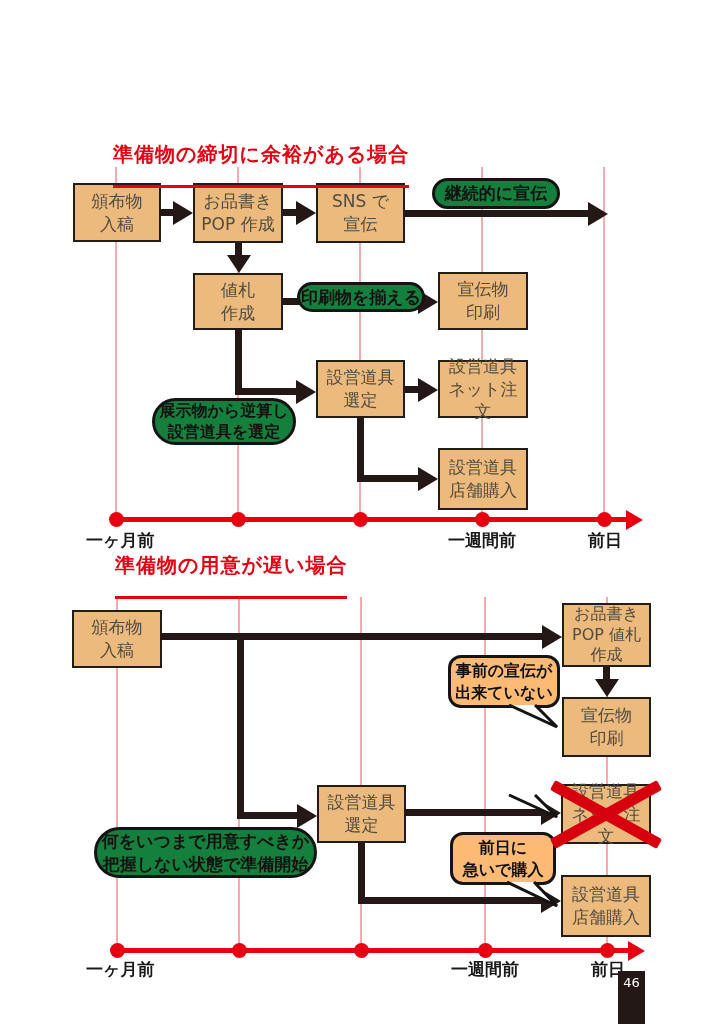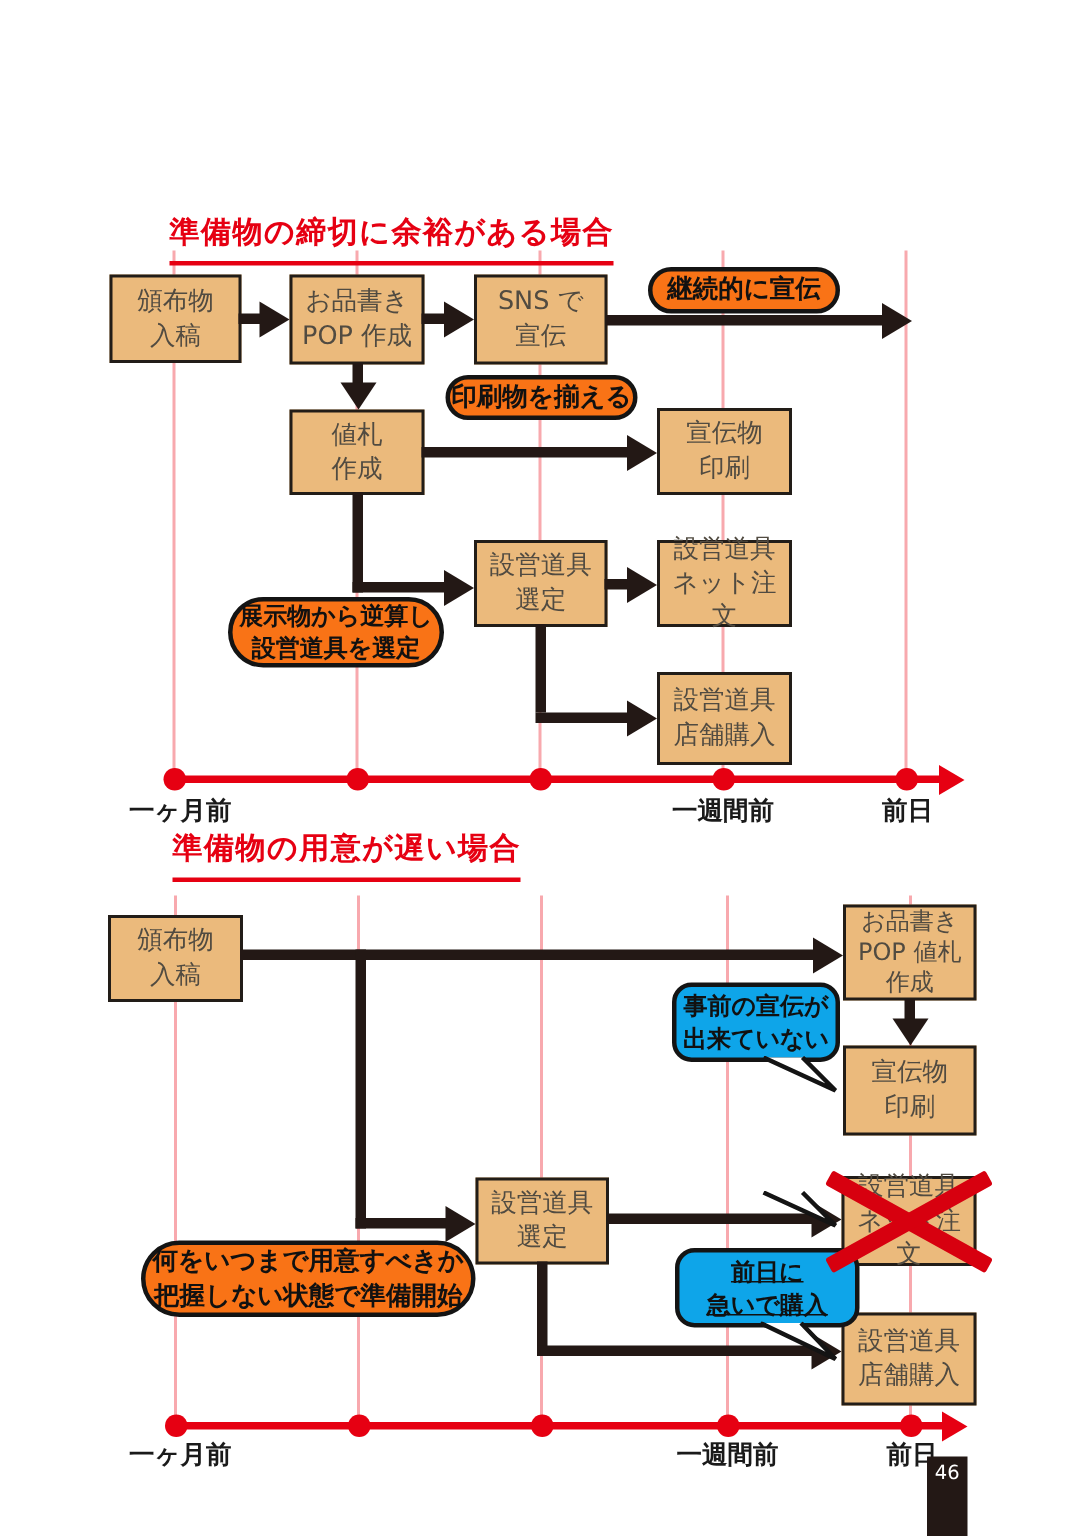--- a/index.html
+++ b/index.html
@@ -13,21 +13,21 @@
     overflow: hidden;
   }
   
   .sec-title {
     position: absolute;
     color: #e60012;
     font-weight: bold;
     font-size: 20px;
     letter-spacing: 1px;
     border-bottom: 3px solid #e60012;
-    padding-bottom: 6px;
+    padding-bottom: 17px;
     white-space: nowrap;
     z-index: 6;
   }
   
   .vline {
     position: absolute;
     width: 2px;
     background: #f8a9ae;
     z-index: 0;
   }
@@ -66,39 +66,39 @@
   .ah-d {
     position: absolute; width: 0; height: 0;
     border-left: 12px solid transparent;
     border-right: 12px solid transparent;
     border-top: 18px solid #231815;
     z-index: 3;
   }
   
   .callout {
     position: absolute;
-    background: #f97316;
+    background: #15803d;
     border: 3px solid #141414;
     border-radius: 18px;
     display: flex;
     align-items: center;
     justify-content: center;
     text-align: center;
     font-weight: bold;
     color: #111111;
     font-size: 17px;
     line-height: 1.3;
     white-space: pre-line;
     z-index: 4;
   }
   .callout.two { border-radius: 24px; font-size: 16px; }
   
   .bubble {
     position: absolute;
-    background: #0ea5e9;
+    background: #fdba74;
     border: 3px solid #141414;
     border-radius: 13px;
     display: flex;
     align-items: center;
     justify-content: center;
     text-align: center;
     font-weight: bold;
     color: #111111;
     font-size: 16px;
     line-height: 1.35;
@@ -199,21 +199,21 @@
   <div class="pbox" style="left:438px; top:272px; width:90px; height:58px;">宣伝物
 印刷</div>
   <div class="pbox" style="left:316px; top:360px; width:89px; height:58px;">設営道具
 選定</div>
   <div class="pbox" style="left:438px; top:360px; width:90px; height:58px;">設営道具
 ネット注文</div>
   <div class="pbox" style="left:438px; top:448px; width:90px; height:62px;">設営道具
 店舗購入</div>
 
   <div class="callout" style="left:432px; top:178px; width:128px; height:31px;">継続的に宣伝</div>
-  <div class="callout" style="left:297px; top:250px; width:128px; height:30px;">印刷物を揃える</div>
+  <div class="callout" style="left:297px; top:282px; width:128px; height:30px;">印刷物を揃える</div>
   <div class="callout two" style="left:152px; top:398px; width:144px; height:47px;">展示物から逆算し
 設営道具を選定</div>
 
   <div class="tl-line" style="left:113px; top:517px; width:515px;"></div>
   <div class="tl-arrow" style="left:626px; top:509.5px;"></div>
   <div class="tl-dot" style="left:108.5px; top:511.5px;"></div>
   <div class="tl-dot" style="left:230.5px; top:511.5px;"></div>
   <div class="tl-dot" style="left:352.5px; top:511.5px;"></div>
   <div class="tl-dot" style="left:474.5px; top:511.5px;"></div>
   <div class="tl-dot" style="left:596.5px; top:511.5px;"></div>
@@ -270,21 +270,21 @@
       <path d="M6 1 L54 23 L32 1" fill="#ffffff" stroke="#141414" stroke-width="3"></path>
     </svg>
   </div>
 
   <div class="tail" style="left:503px; top:794px;">
     <svg width="58" height="26" viewBox="0 0 58 26">
       <path d="M6 1 L54 23 L32 1" fill="#ffffff" stroke="#141414" stroke-width="3"></path>
     </svg>
   </div>
 
-  <div class="bubble" style="left:450px; top:832px; width:123px; height:53px;text-decoration:underline;">前日に
+  <div class="bubble" style="left:450px; top:832px; width:106px; height:53px;">前日に
 急いで購入</div>
   <div class="tail" style="left:501px; top:881px;">
     <svg width="60" height="28" viewBox="0 0 60 28">
       <path d="M6 1 L56 25 L33 1" fill="#ffffff" stroke="#141414" stroke-width="3"></path>
     </svg>
   </div>
 
   <div class="callout" style="left:94px; top:827px; width:223px; height:51px; border-radius:26px;">何をいつまで用意すべきか
 把握しない状態で準備開始</div>
 

